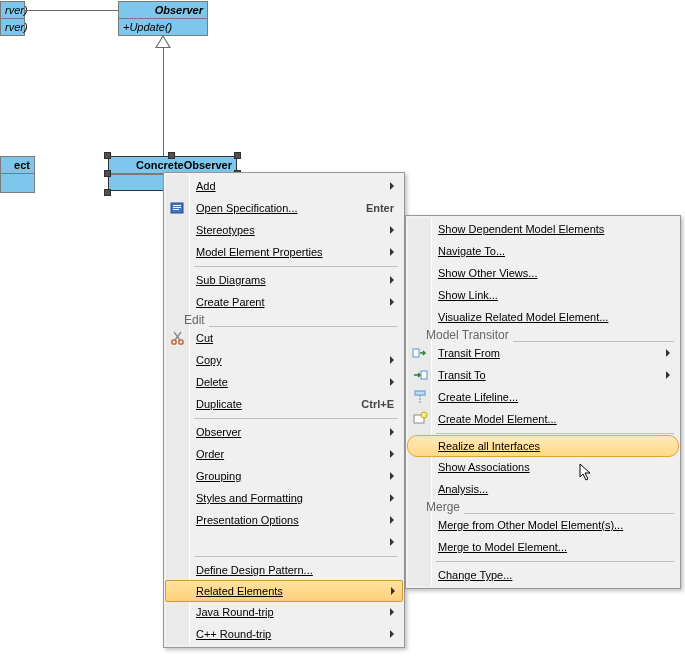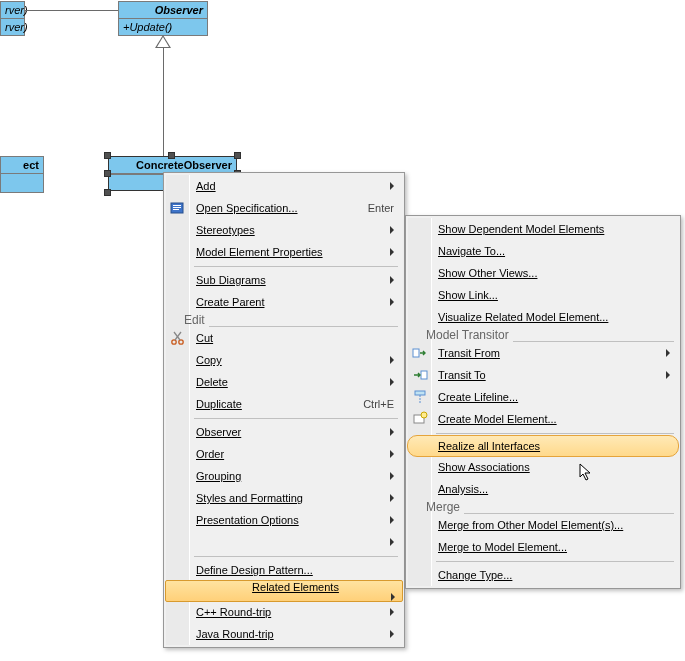--- a/index.html
+++ b/index.html
@@ -79,21 +79,21 @@
     position: relative;
     display: flex;
     align-items: center;
     height: 22px;
     padding-left: 30px;
     padding-right: 8px;
     cursor: default;
     color: #000;
   }
   .menu-item .label { flex: 1; white-space: nowrap; text-decoration: underline; }
-  .menu-item .shortcut { color: #444; padding-left: 20px; }
+  .menu-item .shortcut { color: #444; padding-left: 20px; font-weight: bold; }
   .menu-item .sub-arrow {
     margin-left: auto;
     width: 0; height: 0;
     border-top: 4px solid transparent;
     border-bottom: 4px solid transparent;
     border-left: 4px solid #333;
   }
   .menu-item .icon {
     position: absolute;
     left: 4px; top: 3px;
@@ -138,21 +138,20 @@
     border-radius: 10px;
     margin: -1px;
     padding-right: 7px;
   }
   .hl-open {
     background: linear-gradient(#ffe3a0, #ffd079);
     border: 1px solid #d89a2e;
     border-radius: 2px;
     margin: -1px;
     padding-right: 7px;
-    flex-direction: column;
   }
 
   
   .cursor {
     position: absolute;
     width: 16px; height: 20px;
     pointer-events: none;
   }
 </style>
 </head>
@@ -163,21 +162,21 @@
   <div class="uml-section" style="font-style:italic; border-top:1px solid #7a7a7a;">rver)</div>
 </div>
 
 <div class="uml-box" style="left:118px; top:1px; width:90px;">
   <div class="uml-title">Observer</div>
   <div class="uml-section" style="font-style:italic;">+Update()</div>
 </div>
 
 <div class="line" style="left:25px; top:10px; width:93px; height:1px;"></div>
 
-<div class="uml-box" style="left:0; top:156px; width:44px;">
+<div class="uml-box" style="left:0; top:156px; width:35px;">
   <div class="uml-title" style="font-style:normal;">ect</div>
   <div class="uml-section" style="height:18px;"></div>
 </div>
 
 <div class="uml-box" style="left:108px; top:156px; width:129px; border:1px solid #333;">
   <div class="uml-title" style="font-style:normal;">ConcreteObserver</div>
   <div class="uml-section" style="height:16px; border-top:1px solid #7a7a7a;"></div>
 </div>
 
 <div class="handle" style="left:104px; top:152px;"></div>
@@ -283,25 +282,25 @@
   </div>
   <div class="menu-sep"></div>
   <div class="menu-item">
     <span class="label">Define Design Pattern...</span>
   </div>
   <div class="menu-item hl-open">
     <span class="label">Related Elements</span>
     <span class="sub-arrow"></span>
   </div>
   <div class="menu-item">
+    <span class="label">Java Round-trip</span>
+    <span class="sub-arrow"></span>
+  </div>
+  <div class="menu-item">
     <span class="label">C++ Round-trip</span>
-    <span class="sub-arrow"></span>
-  </div>
-  <div class="menu-item">
-    <span class="label">Java Round-trip</span>
     <span class="sub-arrow"></span>
   </div>
 </div>
 
 <div class="menu" style="left:405px; top:215px; width:276px;">
   <div class="gutter"></div>
 
   <div class="menu-item">
     <span class="label">Show Dependent Model Elements</span>
   </div>

